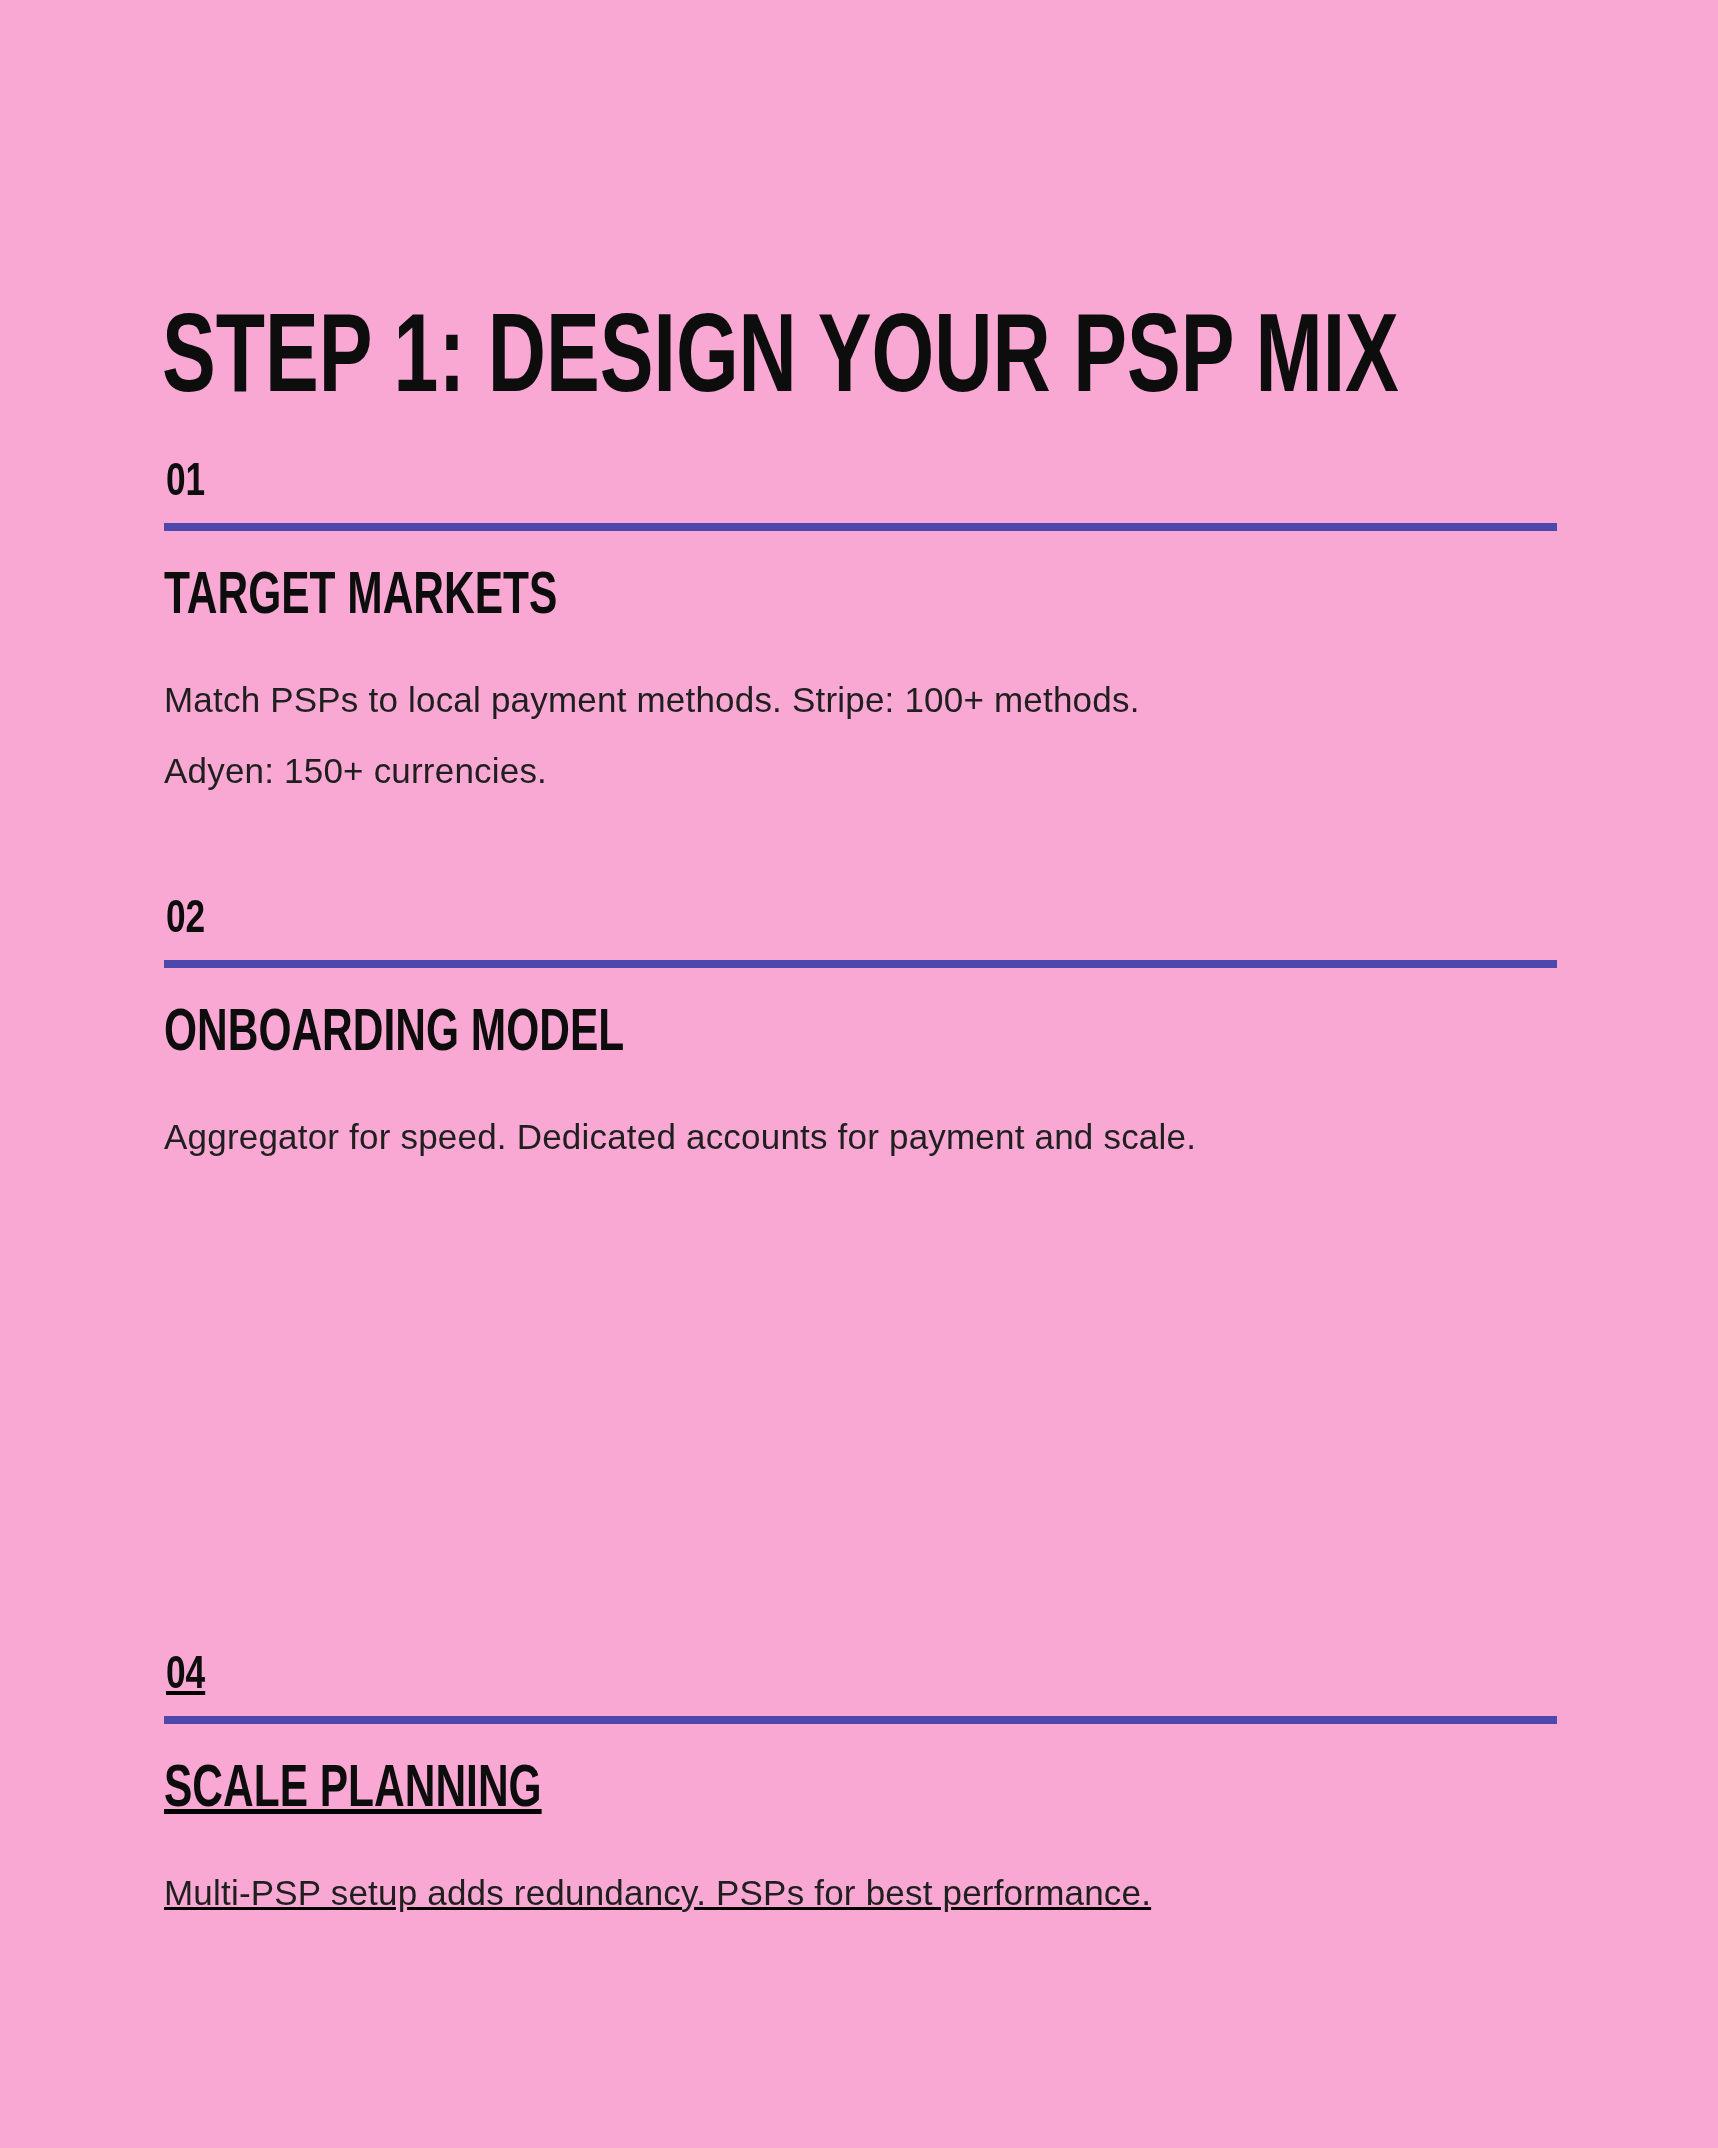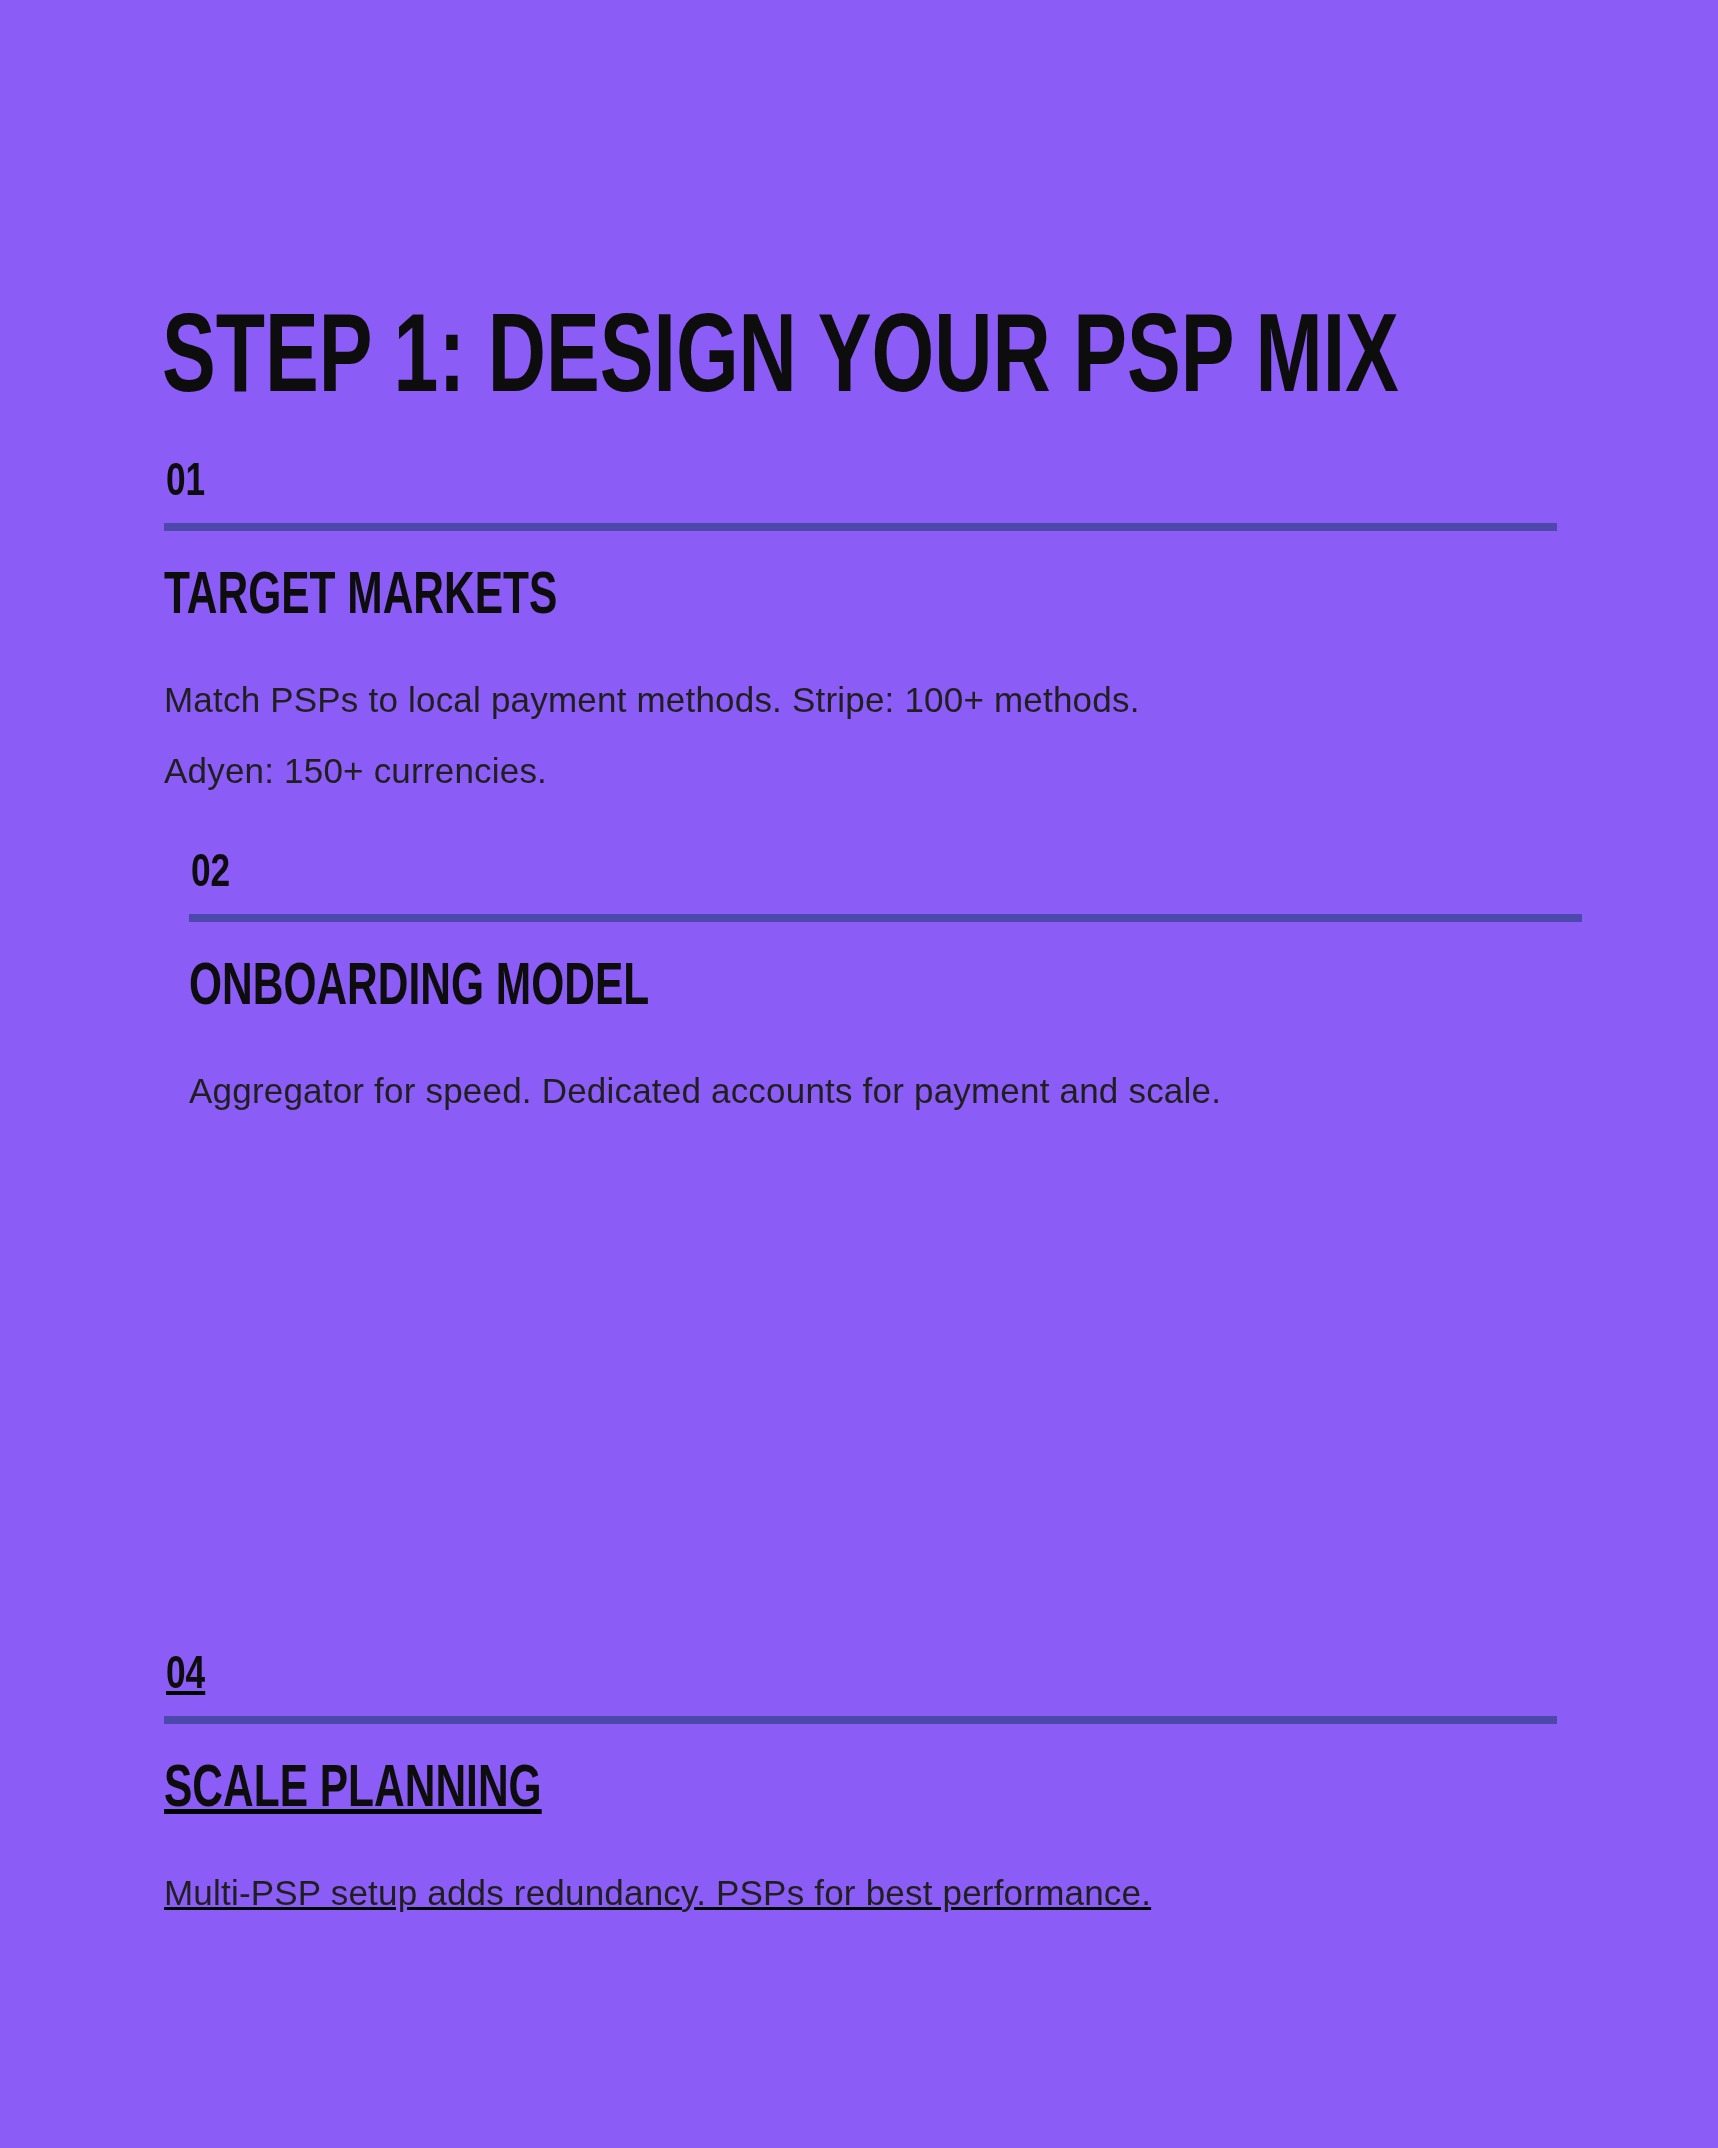--- a/index.html
+++ b/index.html
@@ -4,21 +4,21 @@
 <style>
   html, body {
     margin: 0;
     padding: 0;
     background: #ffffff;
   }
   .page {
     position: relative;
     width: 1718px;
     height: 2148px;
-    background: #8b5cf6;
+    background: #f9a8d4;
     overflow: hidden;
     font-family: "Liberation Sans", sans-serif;
   }
   .page-title {
     position: absolute;
     left: 162px;
     top: 222px;
     width: 1678px;
     font-size: 112px;
     line-height: 112px;
@@ -28,21 +28,21 @@
     transform: scaleX(0.72);
     transform-origin: left top;
     white-space: nowrap;
   }
   .section {
     position: absolute;
     left: 164px;
     width: 1393px;
   }
   .section-1 { top: 455px; }
-  .section-2 { top: 846px; margin-left: 25px; }
+  .section-2 { top: 892px; }
   .section-3 { top: 1259px; }
   .section-4 { top: 1648px; text-decoration: underline; }
   .section-number {
     font-size: 47px;
     line-height: 47px;
     font-weight: 700;
     color: #0d0d0d;
     transform: scaleX(0.75);
     transform-origin: left top;
     margin: 0 0 21px 1.7px;

